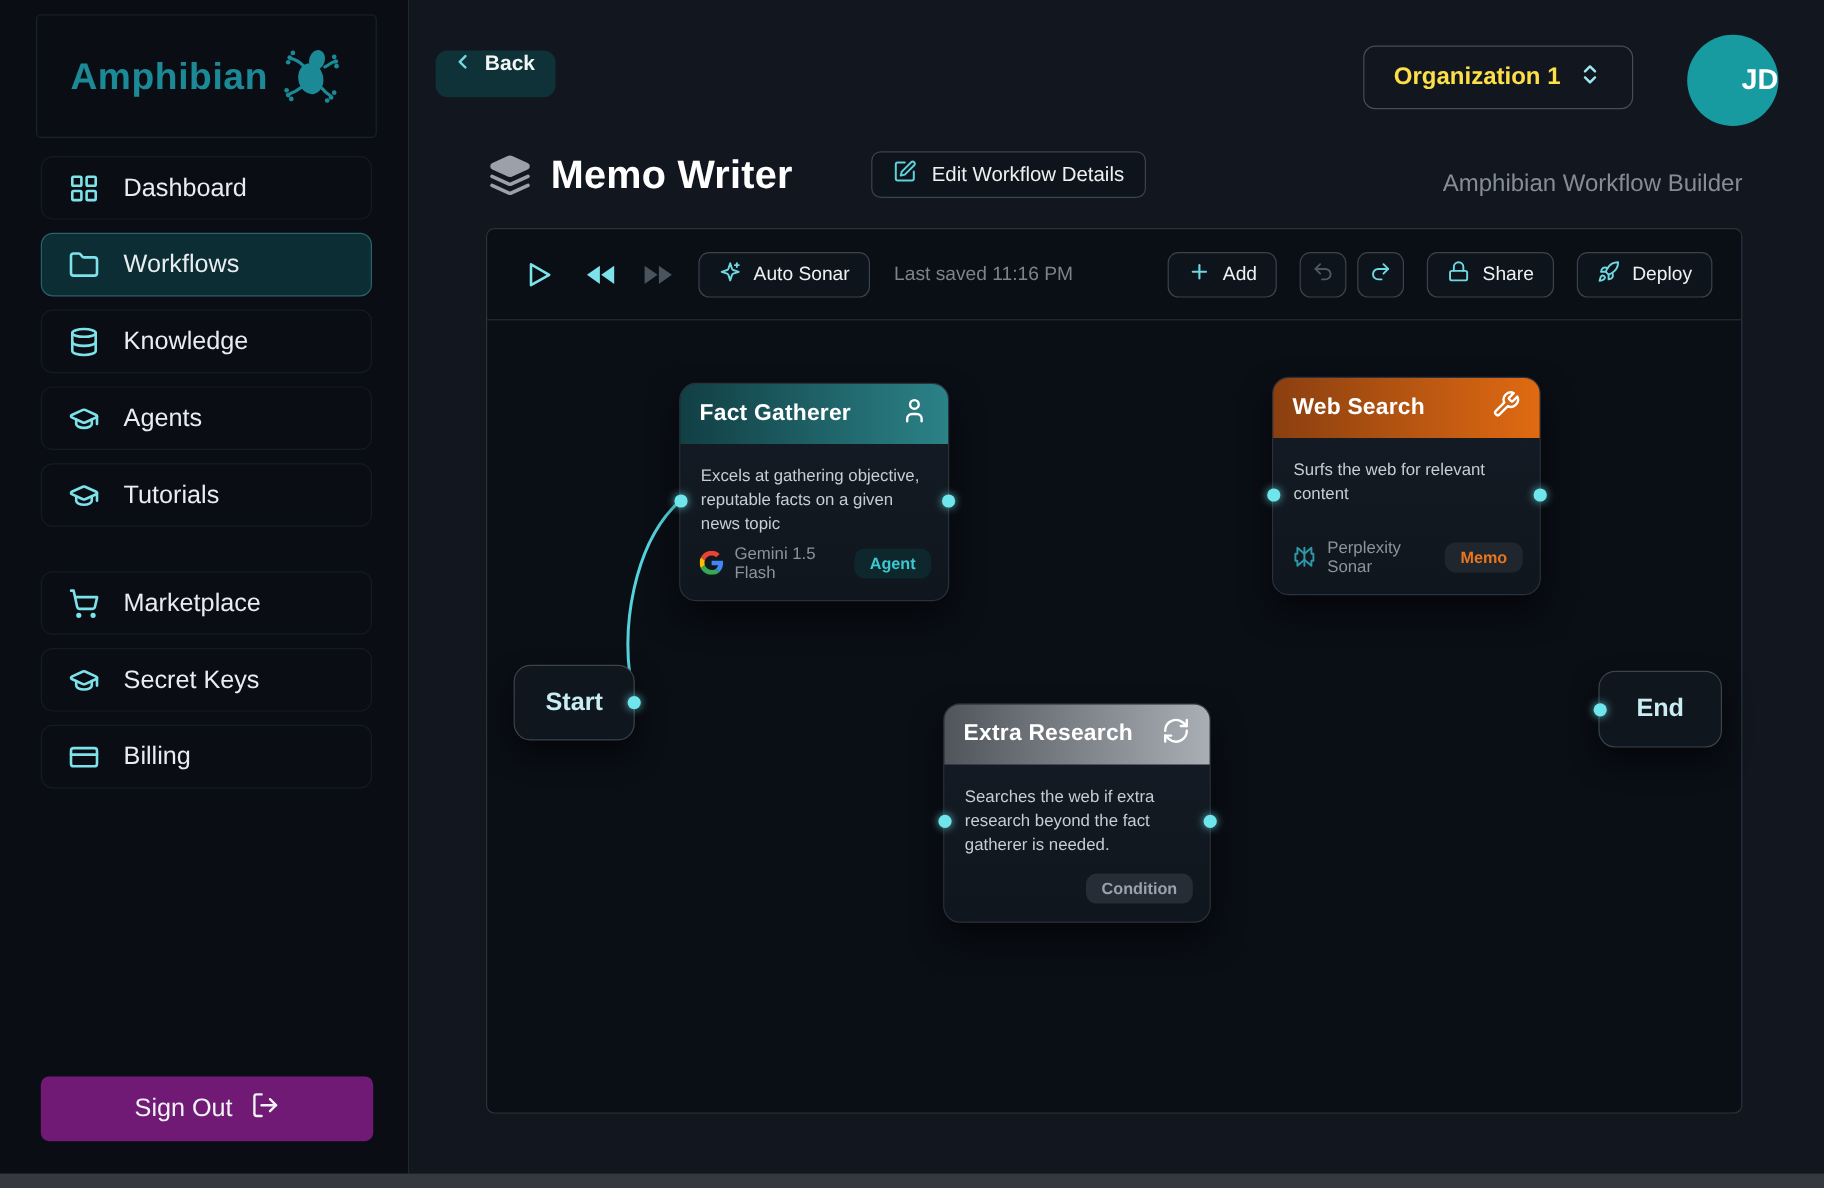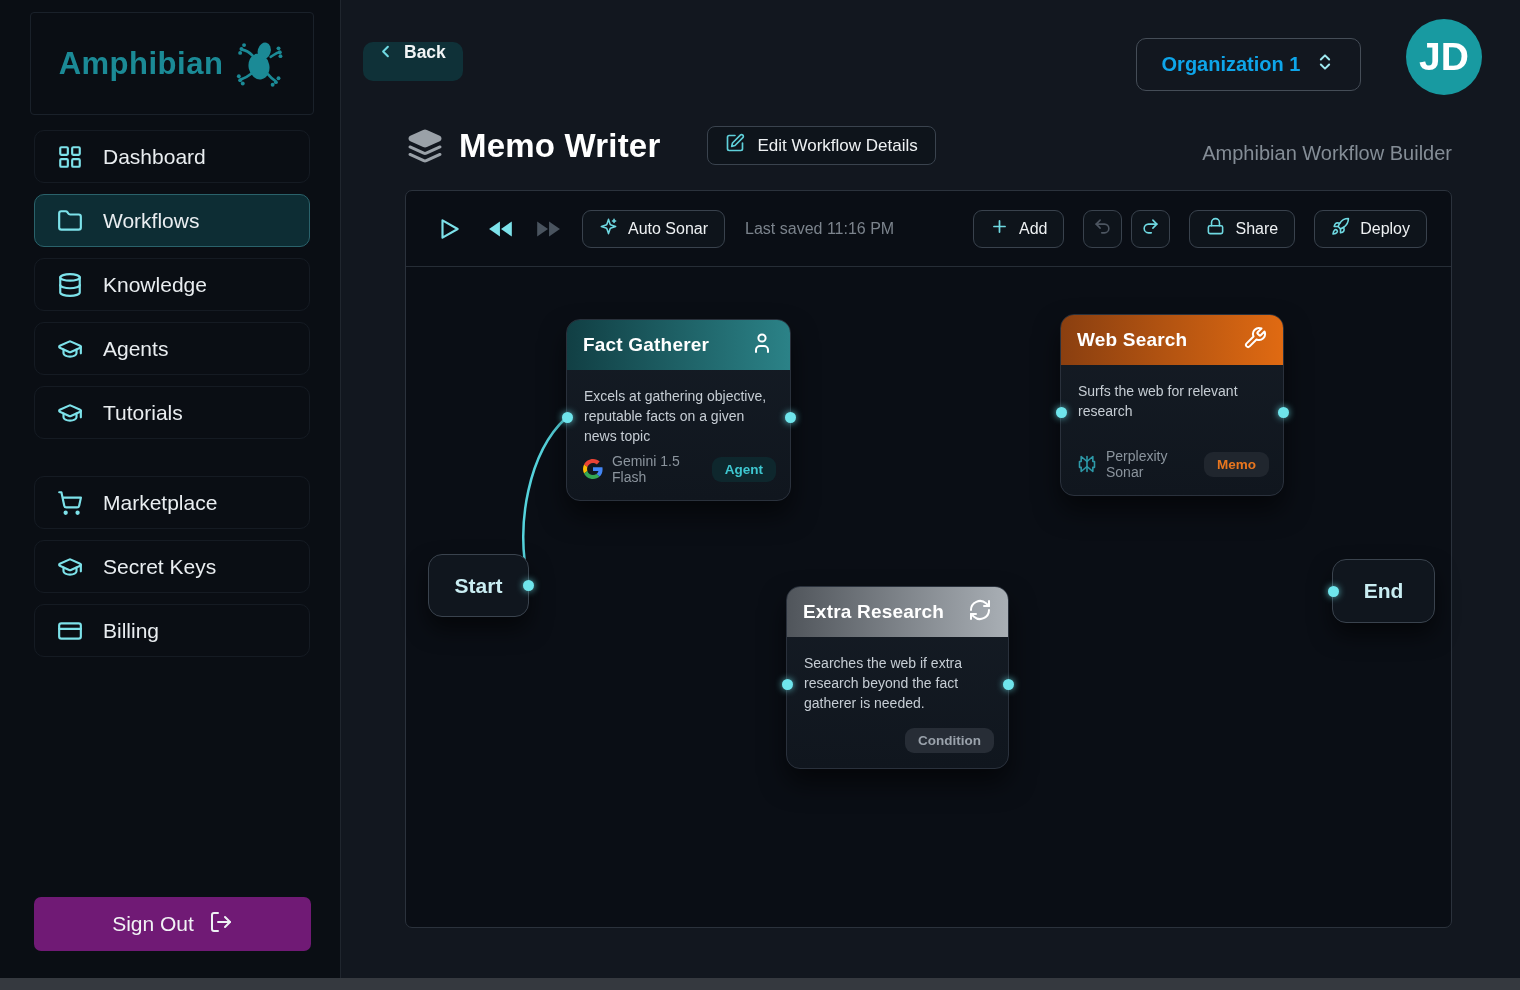--- a/index.html
+++ b/index.html
@@ -27,29 +27,29 @@
   .signout svg { width:24px; height:24px; color:#eef2f4; }
 
   
   .main { position:absolute; left:341px; top:0; width:1179px; height:978px; }
   .back-btn { position:absolute; left:22px; top:42px; height:39px; padding:0 17px 0 13px; border:none; border-radius:10px;
               background:#0f3138; color:#f2f5f6; font-size:17.5px; font-weight:600; display:flex; align-items:flex-start; gap:9px;
               cursor:pointer; font-family:inherit; }
   .back-btn svg { width:19px; height:19px; color:#6fd9e2; }
   .title-row { position:absolute; left:66px; top:126px; display:flex; align-items:center; }
   .layers-ic { width:36px; height:36px; margin-right:16px; }
-  .page-title { font-size:33px; font-weight:700; color:#ffffff; letter-spacing:.2px; margin-right:47px; }
+  .page-title { font-size:33px; font-weight:700; color:#ffffff; letter-spacing:.2px; margin-right:66px; }
   .edit-btn { height:39px; padding:0 17px; border-radius:8px; background:#0e141b; border:1px solid #3a434e; color:#eef1f3;
               font-size:17px; display:flex; align-items:center; gap:12px; cursor:pointer; font-family:inherit; }
   .edit-btn svg { width:20px; height:20px; color:#5fd0da; }
   .org-select { position:absolute; left:795px; top:38px; width:225px; height:53px; border:1px solid #454d57; border-radius:10px;
-                display:flex; align-items:center; justify-content:center; gap:15px; font-size:20px; font-weight:700; color:#0ea5e9; cursor:pointer; }
+                display:flex; align-items:center; justify-content:center; gap:15px; font-size:20px; font-weight:700; color:#fde047; cursor:pointer; }
   .org-select svg { width:20px; height:20px; color:#9fe9f0; }
-  .avatar { position:absolute; left:1065px; top:19px; width:76px; height:76px; border-radius:50%; background:#189aa1;
-            color:#fff; font-size:39px; font-weight:600; display:flex; align-items:center; justify-content:center; cursor:pointer; }
+  .avatar { position:absolute; left:1065px; top:29px; width:76px; height:76px; border-radius:50%; background:#189aa1;
+            color:#fff; font-size:24px; font-weight:600; display:flex; align-items:center; justify-content:flex-end; cursor:pointer; }
   .subtitle { position:absolute; right:68px; top:142px; font-size:20px; color:#848d96; }
 
   
   .canvas { position:absolute; left:64px; top:190px; width:1047px; height:738px; border:1px solid #2b323c; border-radius:7px;
             background:#0a0e15; }
   .canvas-toolbar { height:76px; border-bottom:1px solid #262d36; display:flex; align-items:center; padding:0 24px 0 30px; }
   .tb-icon { display:flex; align-items:center; cursor:pointer; background:none; border:none; padding:0; }
   .tb-icon svg { width:26px; height:26px; }
   .play { color:#7de2ea; margin-right:26px; }
   .rewind { color:#7de2ea; margin-right:21px; }
@@ -393,21 +393,21 @@
 
         <div class="flow-node" style="left:654px; top:47px; width:224px; height:182px;">
           <div class="node-header hdr-tool">
             <span>Web Search</span>
             <span>
               <svg viewBox="0 0 24 24" fill="none" stroke="currentColor" stroke-width="2" stroke-linecap="round" stroke-linejoin="round" width="23" height="23">
                   <path d="M14.7 6.3a1 1 0 0 0 0 1.4l1.6 1.6a1 1 0 0 0 1.4 0l3.77-3.77a6 6 0 0 1-7.94 7.94l-6.91 6.91a2.12 2.12 0 0 1-3-3l6.91-6.91a6 6 0 0 1 7.94-7.94l-3.76 3.76z"></path>
                 </svg>
             </span>
           </div>
-          <div class="node-body">Surfs the web for relevant research</div>
+          <div class="node-body">Surfs the web for relevant content</div>
           <div class="node-footer">
             <span class="prov-icon" style="color:#2d99a8">
               <svg viewBox="0 0 24 24" fill="none" stroke="currentColor" stroke-width="1.9" stroke-linecap="round" stroke-linejoin="round" width="20" height="20">
                   <path d="M12 3v18"></path>
                   <path d="M12 9 5 3v6H3v7h2v5l7-6"></path>
                   <path d="m12 9 7-6v6h2v7h-2v5l-7-6"></path>
                 </svg>
             </span>
             <span class="provider">Perplexity Sonar</span>
             <span class="badge badge-tool">Memo</span>

